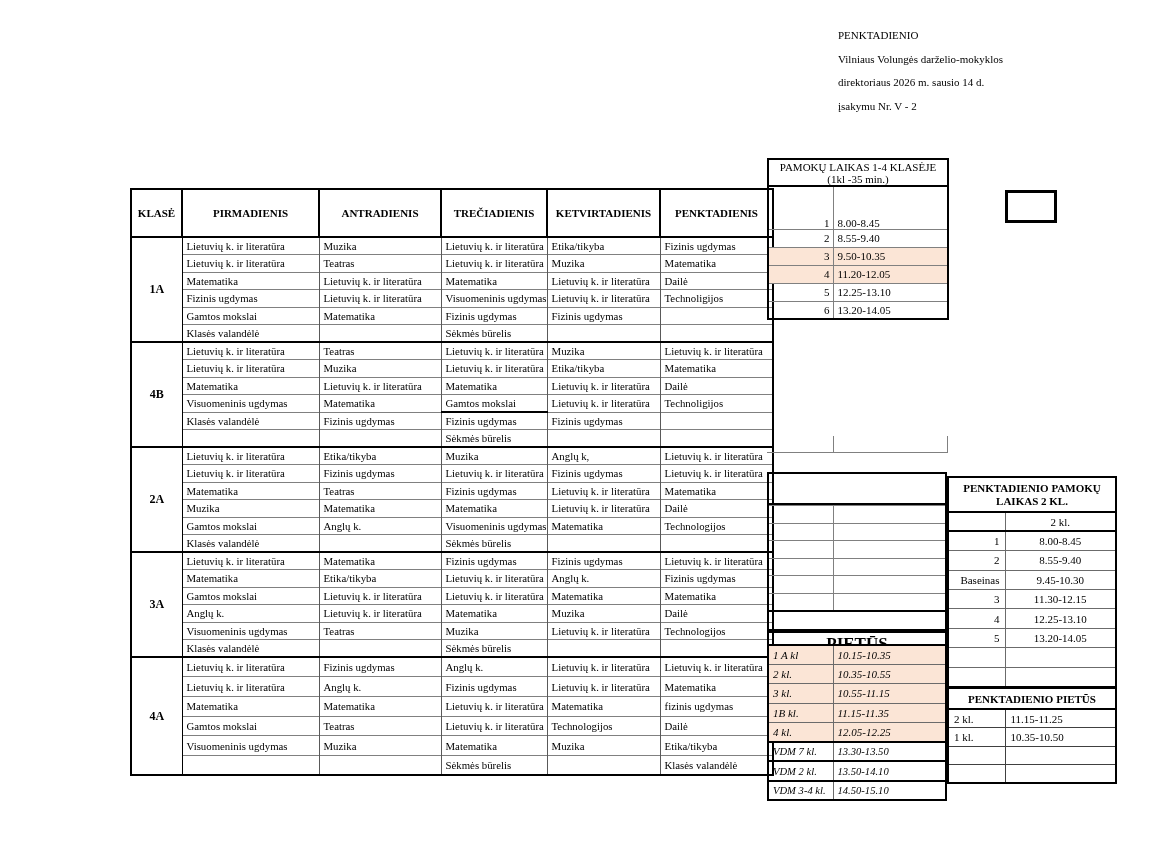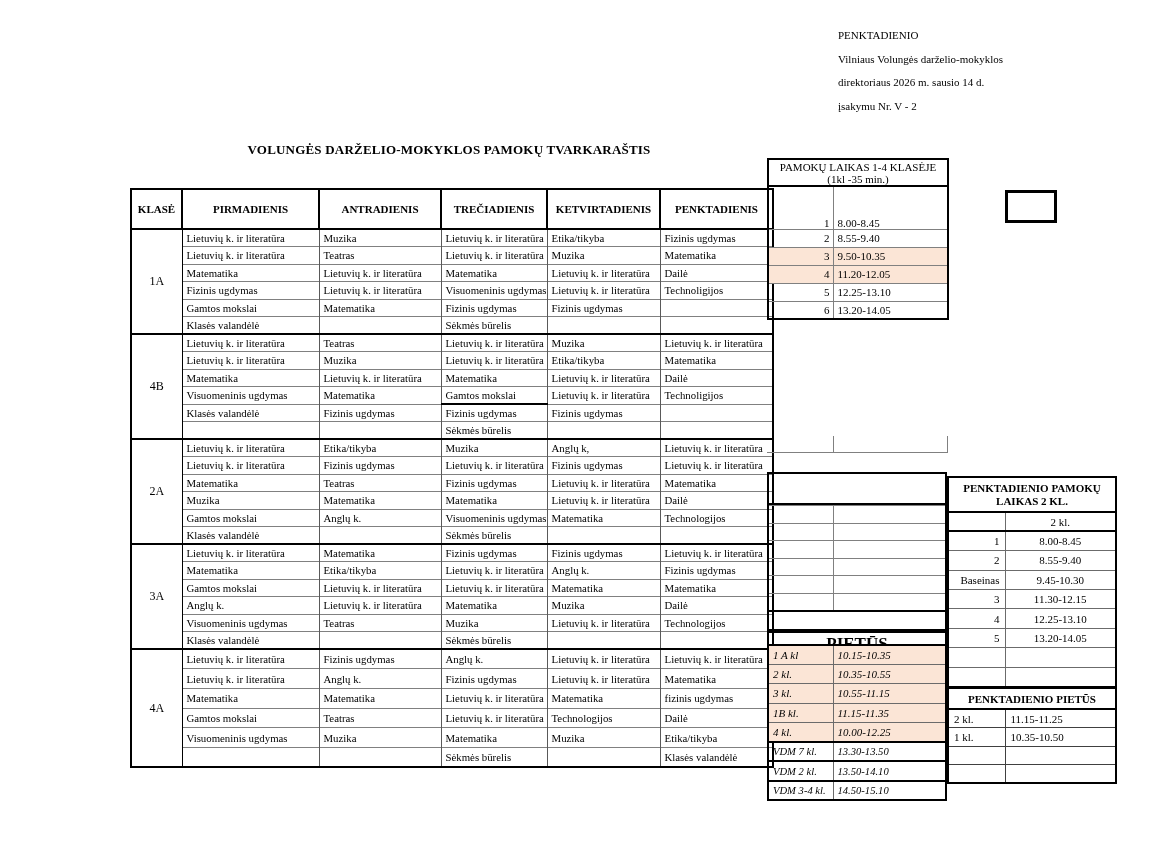--- a/index.html
+++ b/index.html
@@ -16,23 +16,23 @@
   .subtitle { font-size:13px; font-weight:bold; margin-top:11px; }
 
   
   .trbox { left:1005px; top:190px; width:52px; height:33px; border:3px solid #000; }
 
   table { border-collapse:collapse; table-layout:fixed; }
   td, th { overflow:hidden; white-space:nowrap; }
 
   
   .main { left:130px; top:188px; border:2.5px solid #000; }
-  .main th { border:2px solid #000; font-size:11px; font-weight:bold; text-align:center; height:40px; white-space:normal; }
+  .main th { border:2px solid #000; font-size:11px; font-weight:bold; text-align:center; height:48px; white-space:normal; }
   .main td { border-top:1px solid #808080; border-right:1px solid #595959; font-size:10.8px; height:17.5px; padding:0 0 0 4px; vertical-align:middle; }
-  .main td.klase { font-weight:normal; font-size:12px; text-align:center; padding:0; border-right:1.5px solid #000; }
+  .main td.klase { font-weight:bold; font-size:12px; text-align:center; padding:0; border-right:1.5px solid #000; }
   .main tr.block-start td { border-top:2px solid #000; }
   .main tr.tall td { height:19.7px; }
   .main td.bb { border-bottom:2px solid #000; }
 
   
   .t14 { left:767px; top:158px; border:2.5px solid #000; }
   .t14 th { border:2px solid #000; font-size:11px; font-weight:normal; text-align:center; height:27px; line-height:12px; white-space:normal; }
   .t14 td { border:1px solid #808080; font-size:11px; height:18px; }
   .t14 td.num { text-align:right; padding-right:3px; }
   .t14 td.time { text-align:left; padding-left:4px; }
@@ -73,21 +73,20 @@
 <body>
 
 <div class="abs approval">
   <div>PENKTADIENIO</div>
   <div>Vilniaus Volungės darželio-mokyklos</div>
   <div>direktoriaus 2026 m. sausio 14 d.</div>
   <div>įsakymu Nr. V - 2</div>
 </div>
 
 <div class="abs titlewrap">
-  <div class="title">VOLUNGĖS DARŽELIO-MOKYKLOS PAMOKŲ TVARKARAŠTIS</div>
 </div>
 
 <div class="abs trbox"></div>
 
 <table class="abs main">
   <colgroup>
     <col style="width:51px">
       <col style="width:137px">
       <col style="width:122px">
     <col style="width:102px">
@@ -426,21 +425,21 @@
       <tr class="hl">
         <td class="lab">3 kl.</td>
         <td class="time">10.55-11.15</td>
       </tr>
       <tr class="hl">
         <td class="lab">1B kl.</td>
         <td class="time">11.15-11.35</td>
       </tr>
       <tr class="hl">
         <td class="lab">4 kl.</td>
-        <td class="time">10.00-12.25</td>
+        <td class="time">12.05-12.25</td>
       </tr>
       <tr class="vdm">
         <td class="lab">VDM 7 kl.</td>
         <td class="time">13.30-13.50</td>
       </tr>
       <tr class="vdm">
         <td class="lab">VDM 2 kl.</td>
         <td class="time">13.50-14.10</td>
       </tr>
       <tr class="vdm">

